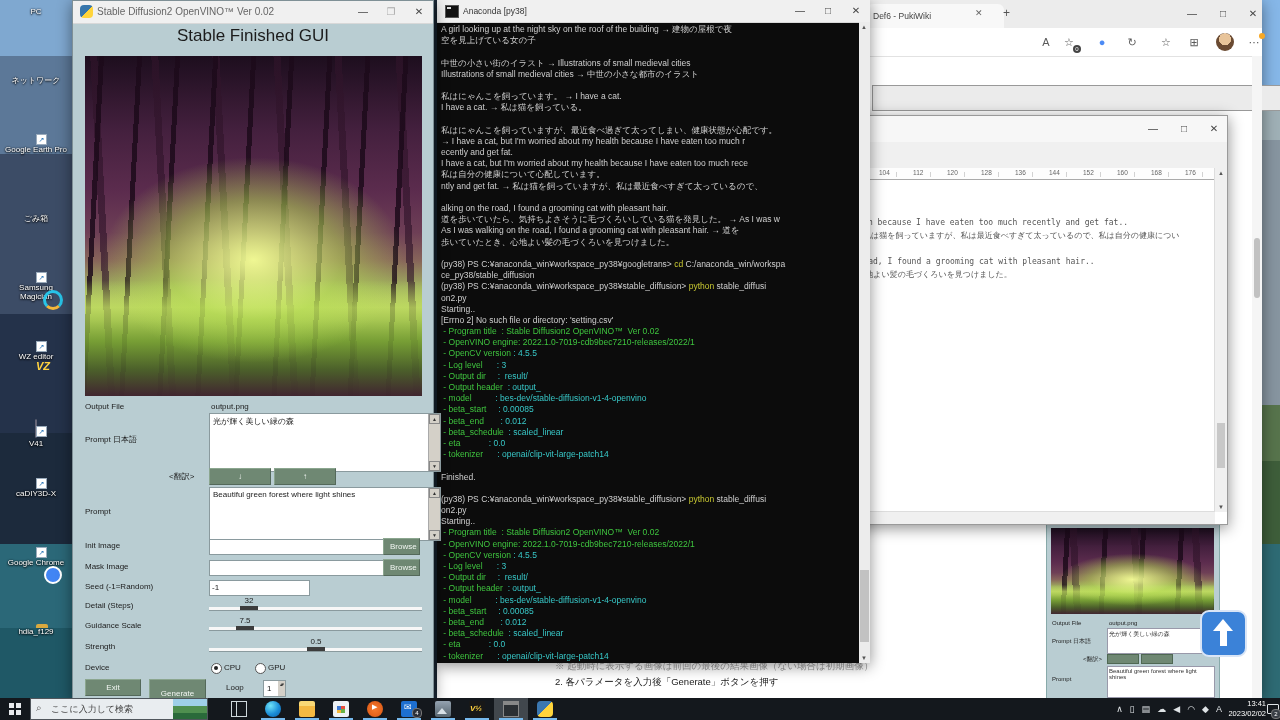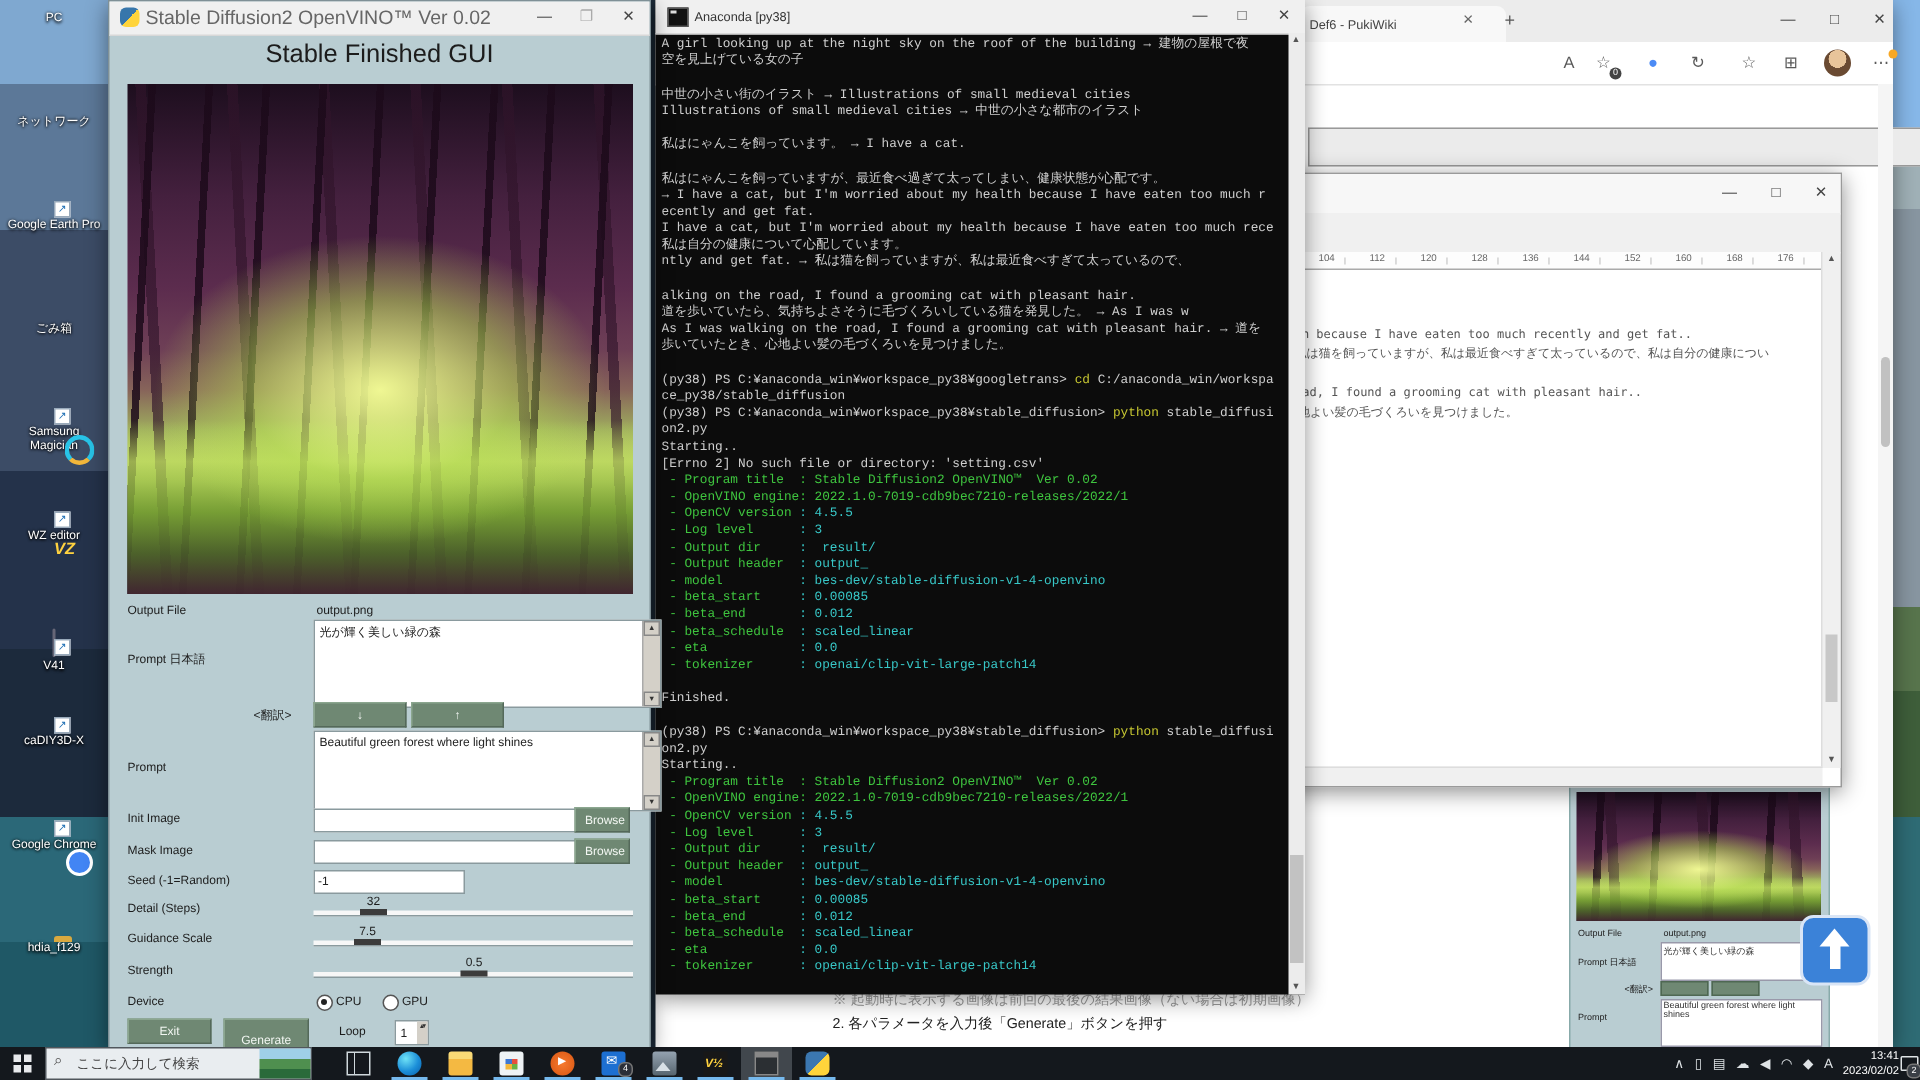--- a/index.html
+++ b/index.html
@@ -89,27 +89,27 @@
   #ed-vscroll{position:absolute;right:0;top:52px;width:12px;bottom:12px;background:#f0f0f0;border-left:1px solid #ddd}
   #ed-vthumb{position:absolute;left:2px;top:255px;width:8px;height:45px;background:#c8c8c8}
   #ed-hscroll{position:absolute;left:0;bottom:0;right:12px;height:12px;background:#f0f0f0;border-top:1px solid #ddd}
   .sarrow{position:absolute;font-size:6px;color:#555}
   
   #terminal{left:437px;top:0;width:433px;height:663px;background:#0c0c0c}
   #term-title{position:absolute;left:26px;top:0;height:22px;line-height:22px;font-size:8.5px;color:#333;white-space:nowrap}
   #term-icon{position:absolute;left:8px;top:5px;width:12px;height:11px;background:#111;border:1px solid #555}
   #term-icon::after{content:"";position:absolute;left:1px;top:1px;width:4px;height:1.5px;background:#ddd}
   #term-body{position:absolute;left:4px;top:24px;right:13px;bottom:2px;overflow:hidden}
-  .tl{font-family:Liberation Mono, monospace;font-size:8.5px;line-height:11.2px;white-space:pre;color:#cfcfcf;height:11.2px}
+  .tl{font-family:Liberation Sans, sans-serif;font-size:8.5px;line-height:11.2px;white-space:pre;color:#cfcfcf;height:11.2px}
   .sg-w{color:#cfcfcf}.sg-y{color:#c8c832}.sg-g{color:#3fc53f}.sg-c{color:#38c8c8}
   #term-scroll{position:absolute;right:0;top:22px;width:11px;bottom:0;background:#ececec}
   #term-sthumb{position:absolute;left:1px;top:548px;width:9px;height:72px;background:#c2c2c2}
   
   #sdgui{left:72px;top:0;width:360px;height:698px;background:#b9cdd2;border:1px solid #7f9096}
-  #sd-title{position:absolute;left:24px;top:0;height:22px;line-height:22px;font-size:13px;color:#666;white-space:nowrap}
+  #sd-title{position:absolute;left:24px;top:0;height:22px;line-height:22px;font-size:10px;color:#666;white-space:nowrap}
   #sd-pyicon{position:absolute;left:7px;top:4px;width:13px;height:13px;border-radius:4px;
     background:linear-gradient(135deg,#3776ab 0 50%,#ffd43b 50% 100%)}
   #sd-heading{position:absolute;left:0;top:25px;width:100%;text-align:center;font-size:17px;color:#1c1c1c}
   #sd-preview{position:absolute;left:12px;top:55px;width:337px;height:340px}
   .flabel{position:absolute;font-size:8px;color:#1c1c1c;white-space:nowrap}
   .fvalue{position:absolute;font-size:8px;color:#1c1c1c;white-space:nowrap}
   .ta{position:absolute;left:136px;width:213px;background:#fff;border:1px solid #8a9a9e;font-size:8px;color:#222;padding:2px 14px 2px 3px;overflow:hidden}
   .tascroll{position:absolute;right:0;top:0;width:11px;bottom:0;background:#d4d0c8;border-left:1px solid #aaa}
   .tascroll i{position:absolute;left:0;width:11px;height:10px;background:#d4d0c8;border:1px solid #888;
     font-style:normal;font-size:5px;color:#333;text-align:center;line-height:9px;box-sizing:border-box}
@@ -278,20 +278,21 @@
     <div class="tctrl" style="right:0">✕</div>
   </div>
   <div id="term-body">
       <div class="tl"><span class="sg-w">A girl looking up at the night sky on the roof of the building → 建物の屋根で夜</span></div>
       <div class="tl"><span class="sg-w">空を見上げている女の子</span></div>
       <div class="tl"><span class="sg-w"></span></div>
       <div class="tl"><span class="sg-w">中世の小さい街のイラスト → Illustrations of small medieval cities</span></div>
       <div class="tl"><span class="sg-w">Illustrations of small medieval cities → 中世の小さな都市のイラスト</span></div>
       <div class="tl"><span class="sg-w"></span></div>
       <div class="tl"><span class="sg-w">私はにゃんこを飼っています。 → I have a cat.</span></div>
+      <div class="tl"><span class="sg-w">I have a cat. → 私は猫を飼っている。</span></div>
       <div class="tl"><span class="sg-w"></span></div>
       <div class="tl"><span class="sg-w">私はにゃんこを飼っていますが、最近食べ過ぎて太ってしまい、健康状態が心配です。</span></div>
       <div class="tl"><span class="sg-w">→ I have a cat, but I'm worried about my health because I have eaten too much r</span></div>
       <div class="tl"><span class="sg-w">ecently and get fat.</span></div>
       <div class="tl"><span class="sg-w">I have a cat, but I'm worried about my health because I have eaten too much rece</span></div>
       <div class="tl"><span class="sg-w">私は自分の健康について心配しています。</span></div>
       <div class="tl"><span class="sg-w">ntly and get fat. → 私は猫を飼っていますが、私は最近食べすぎて太っているので、</span></div>
       <div class="tl"><span class="sg-w"></span></div>
       <div class="tl"><span class="sg-w">alking on the road, I found a grooming cat with pleasant hair.</span></div>
       <div class="tl"><span class="sg-w">道を歩いていたら、気持ちよさそうに毛づくろいしている猫を発見した。 → As I was w</span></div>

